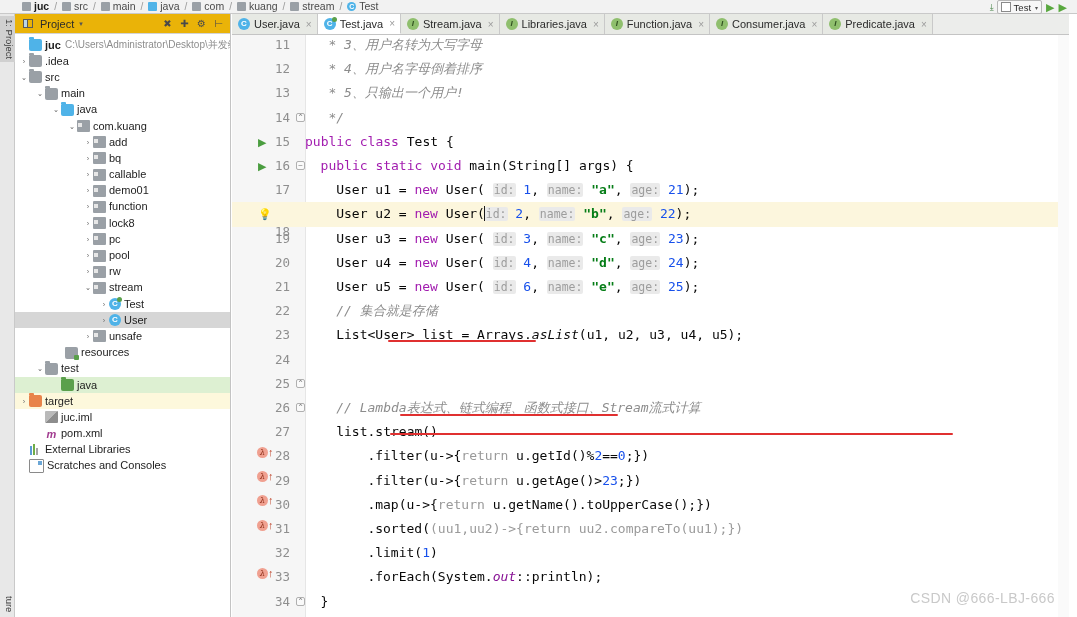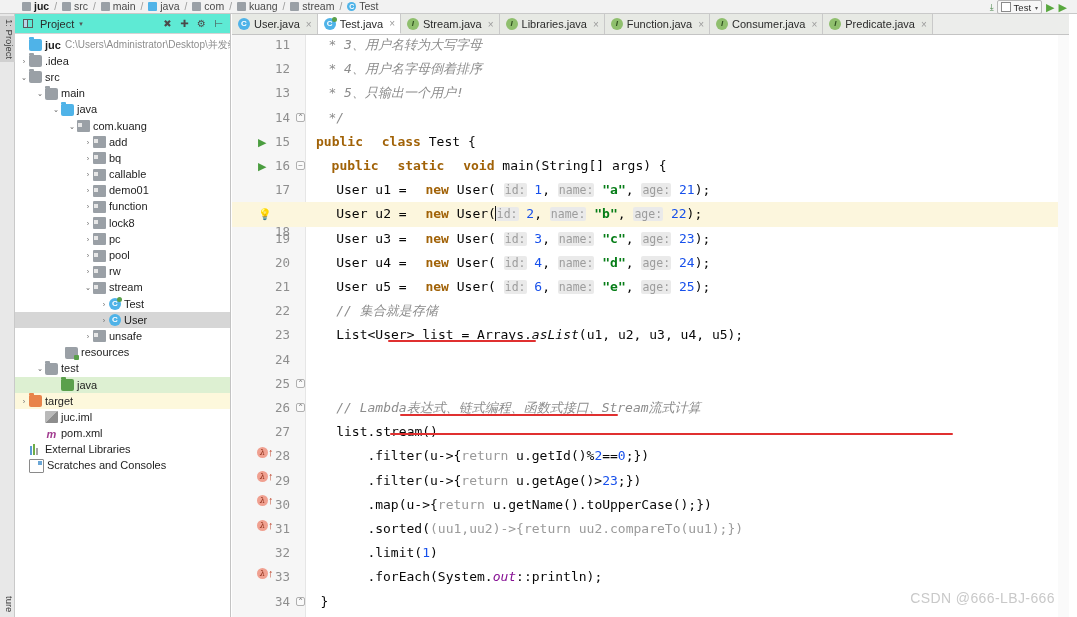--- a/index.html
+++ b/index.html
@@ -45,21 +45,21 @@
   .vtab.sel{background:#d0d0d0;}
   .vtab.top{top:2px;}
   .vtab.bot{bottom:2px;}
 
   
   .projpanel{
     position:absolute;left:15px;top:14px;width:216px;height:603px;
     background:#ffffff;border-right:1px solid #c4c4c4;box-sizing:border-box;
   }
   .projhead{
-    height:20px;background:#5eead4;border-bottom:1px solid #d4d4d4;
+    height:20px;background:#eab308;border-bottom:1px solid #d4d4d4;
     display:flex;align-items:center;padding:0 4px;box-sizing:border-box;
   }
   .projhead .ph-title{font-size:11px;color:#2b2b2b;margin-left:4px;}
   .projhead .ph-caret{margin-left:5px;font-size:7px;color:#555;}
   .projhead .spacer{flex:1;}
   .ticon{
     width:15px;height:15px;margin-left:2px;position:relative;
     display:inline-flex;align-items:center;justify-content:center;
     font-size:10px;color:#4a4a4a;
   }
@@ -191,21 +191,21 @@
   .fold{
     position:absolute;left:2px;top:7px;width:9px;height:9px;
     border:1px solid #b0b0b0;border-radius:2px;background:#fafafa;
     color:#808080;font-size:8px;text-align:center;line-height:8px;box-sizing:border-box;
   }
 
   .cline{
     position:absolute;left:0;white-space:pre;line-height:24.2px;
     height:24.2px;color:#080808;
   }
-  .kw{color:#a16207;font-weight:bold;margin-left:11px;}
+  .kw{color:#a21caf;font-weight:normal;}
   .num{color:#1750eb;}
   .str{color:#067d17;font-weight:bold;}
   .cmt{color:#8c8c8c;font-style:italic;}
   .hint{
     color:#9d9d9d;background:#eaeaea;border-radius:2px;
     font-size:11.5px;padding:0 1px;
   }
   .field{color:#871094;font-style:italic;}
   .meth{font-style:italic;}
   .gray{color:#9a9a9a;}

